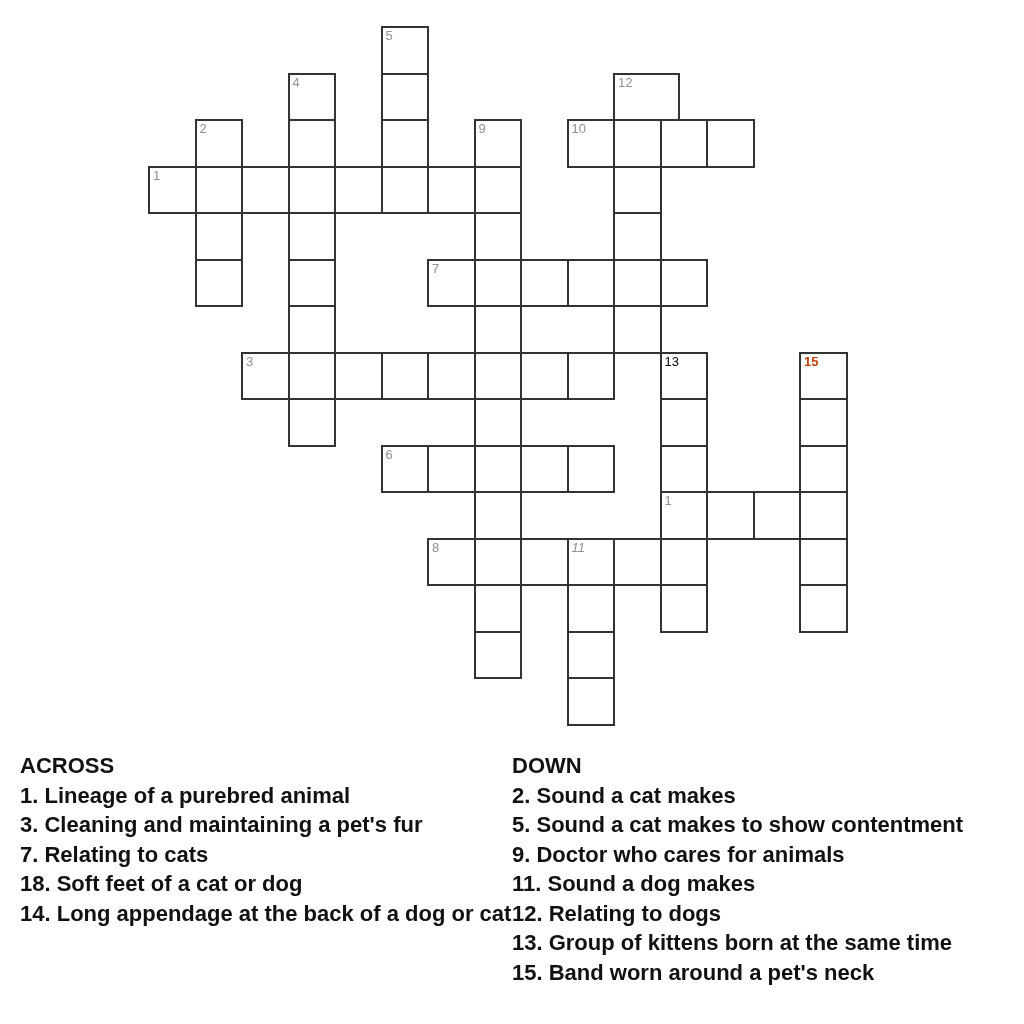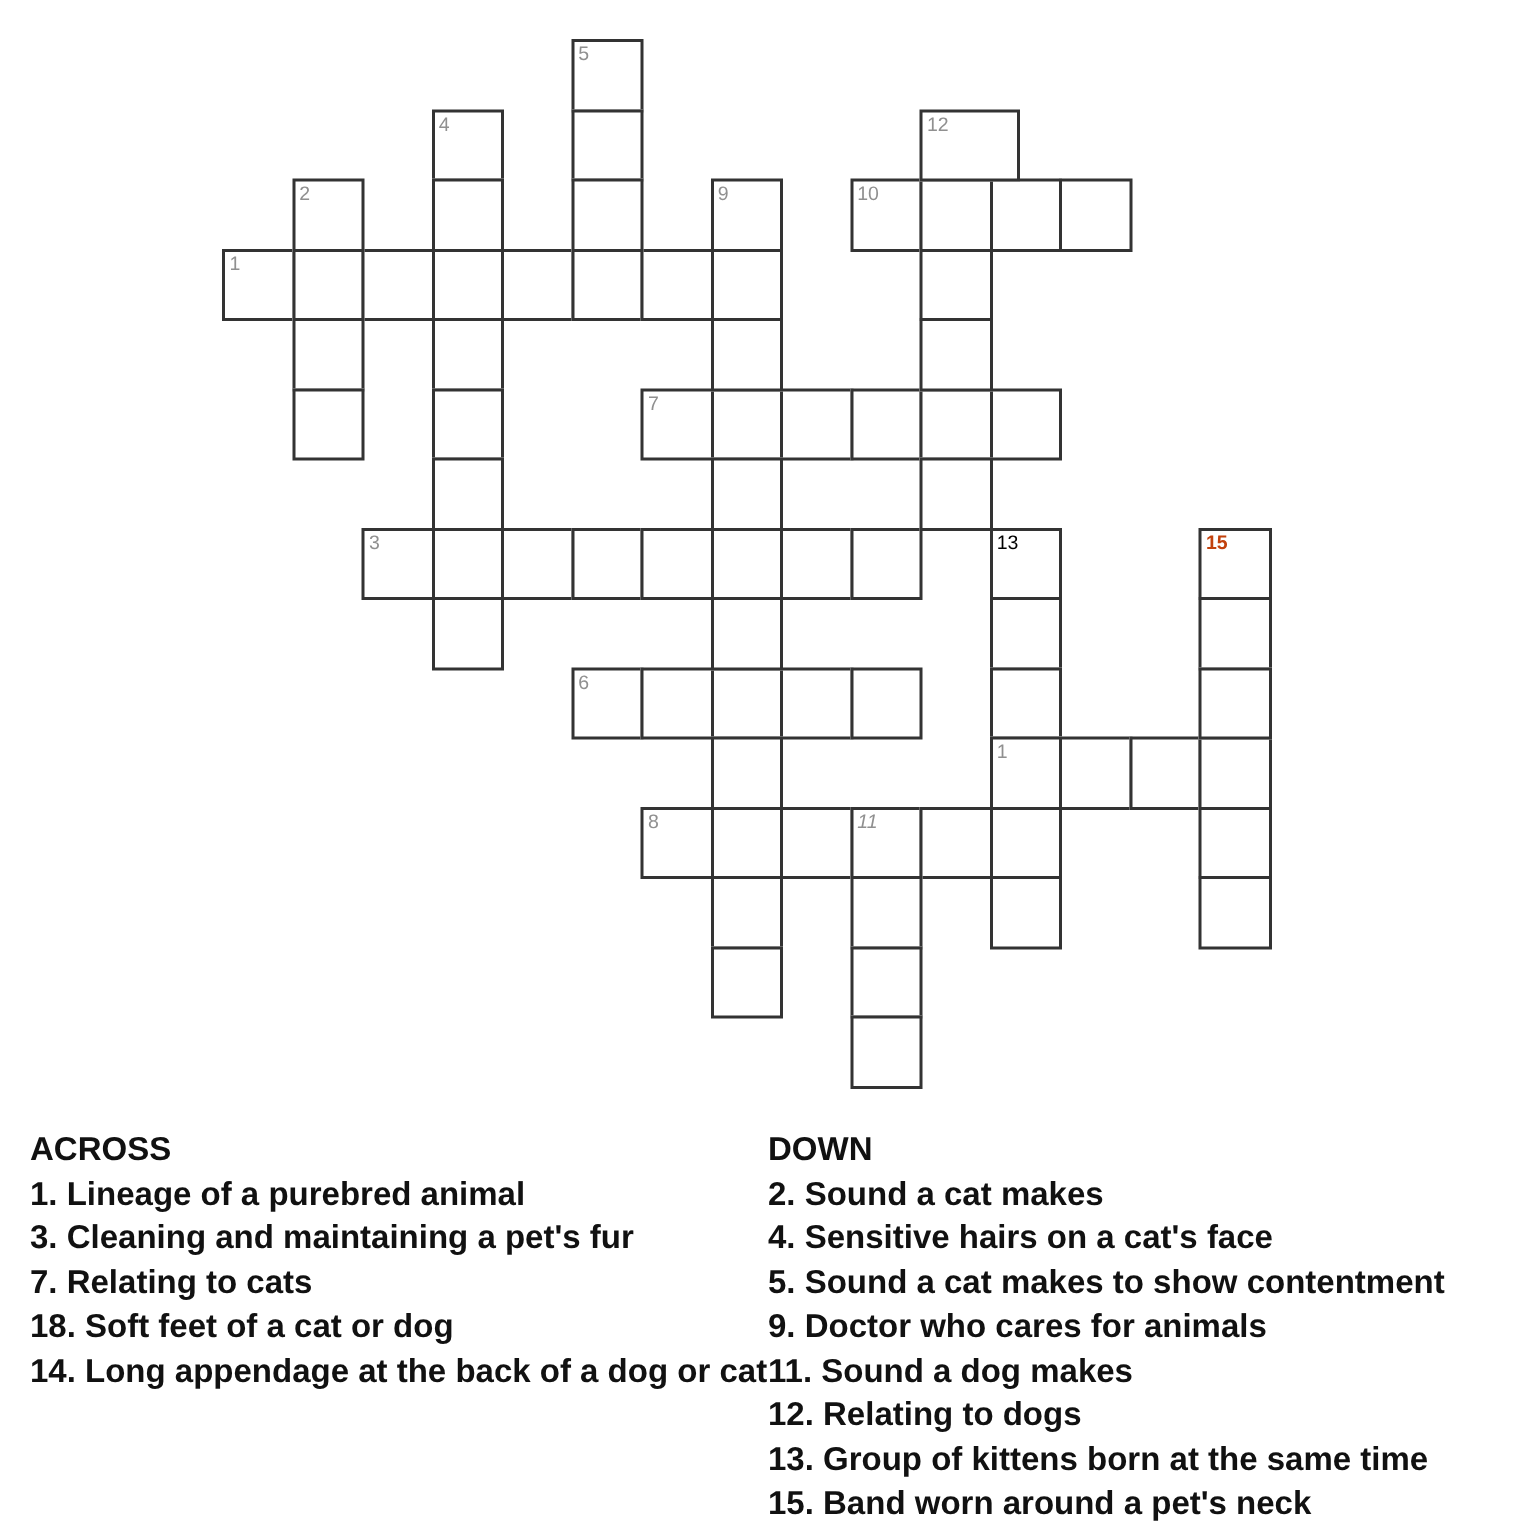--- a/index.html
+++ b/index.html
@@ -169,21 +169,20 @@
         <div class="clue">7. Relating to cats</div>
         <div class="clue">18. Soft feet of a cat or dog</div>
         <div class="clue">14. Long appendage at the back of a dog or cat</div>
       </div>
   </div>
 
   <div id="down-col" class="clue-col">
     <div class="heading">DOWN</div>
     <div class="clue-list">
         <div class="clue">2. Sound a cat makes</div>
-        <div class="clue">4. Sensitive hairs on a cat's face</div>
         <div class="clue">5. Sound a cat makes to show contentment</div>
         <div class="clue">9. Doctor who cares for animals</div>
         <div class="clue">11. Sound a dog makes</div>
         <div class="clue">12. Relating to dogs</div>
         <div class="clue">13. Group of kittens born at the same time</div>
         <div class="clue">15. Band worn around a pet's neck</div>
       </div>
   </div>
 </div>
 

